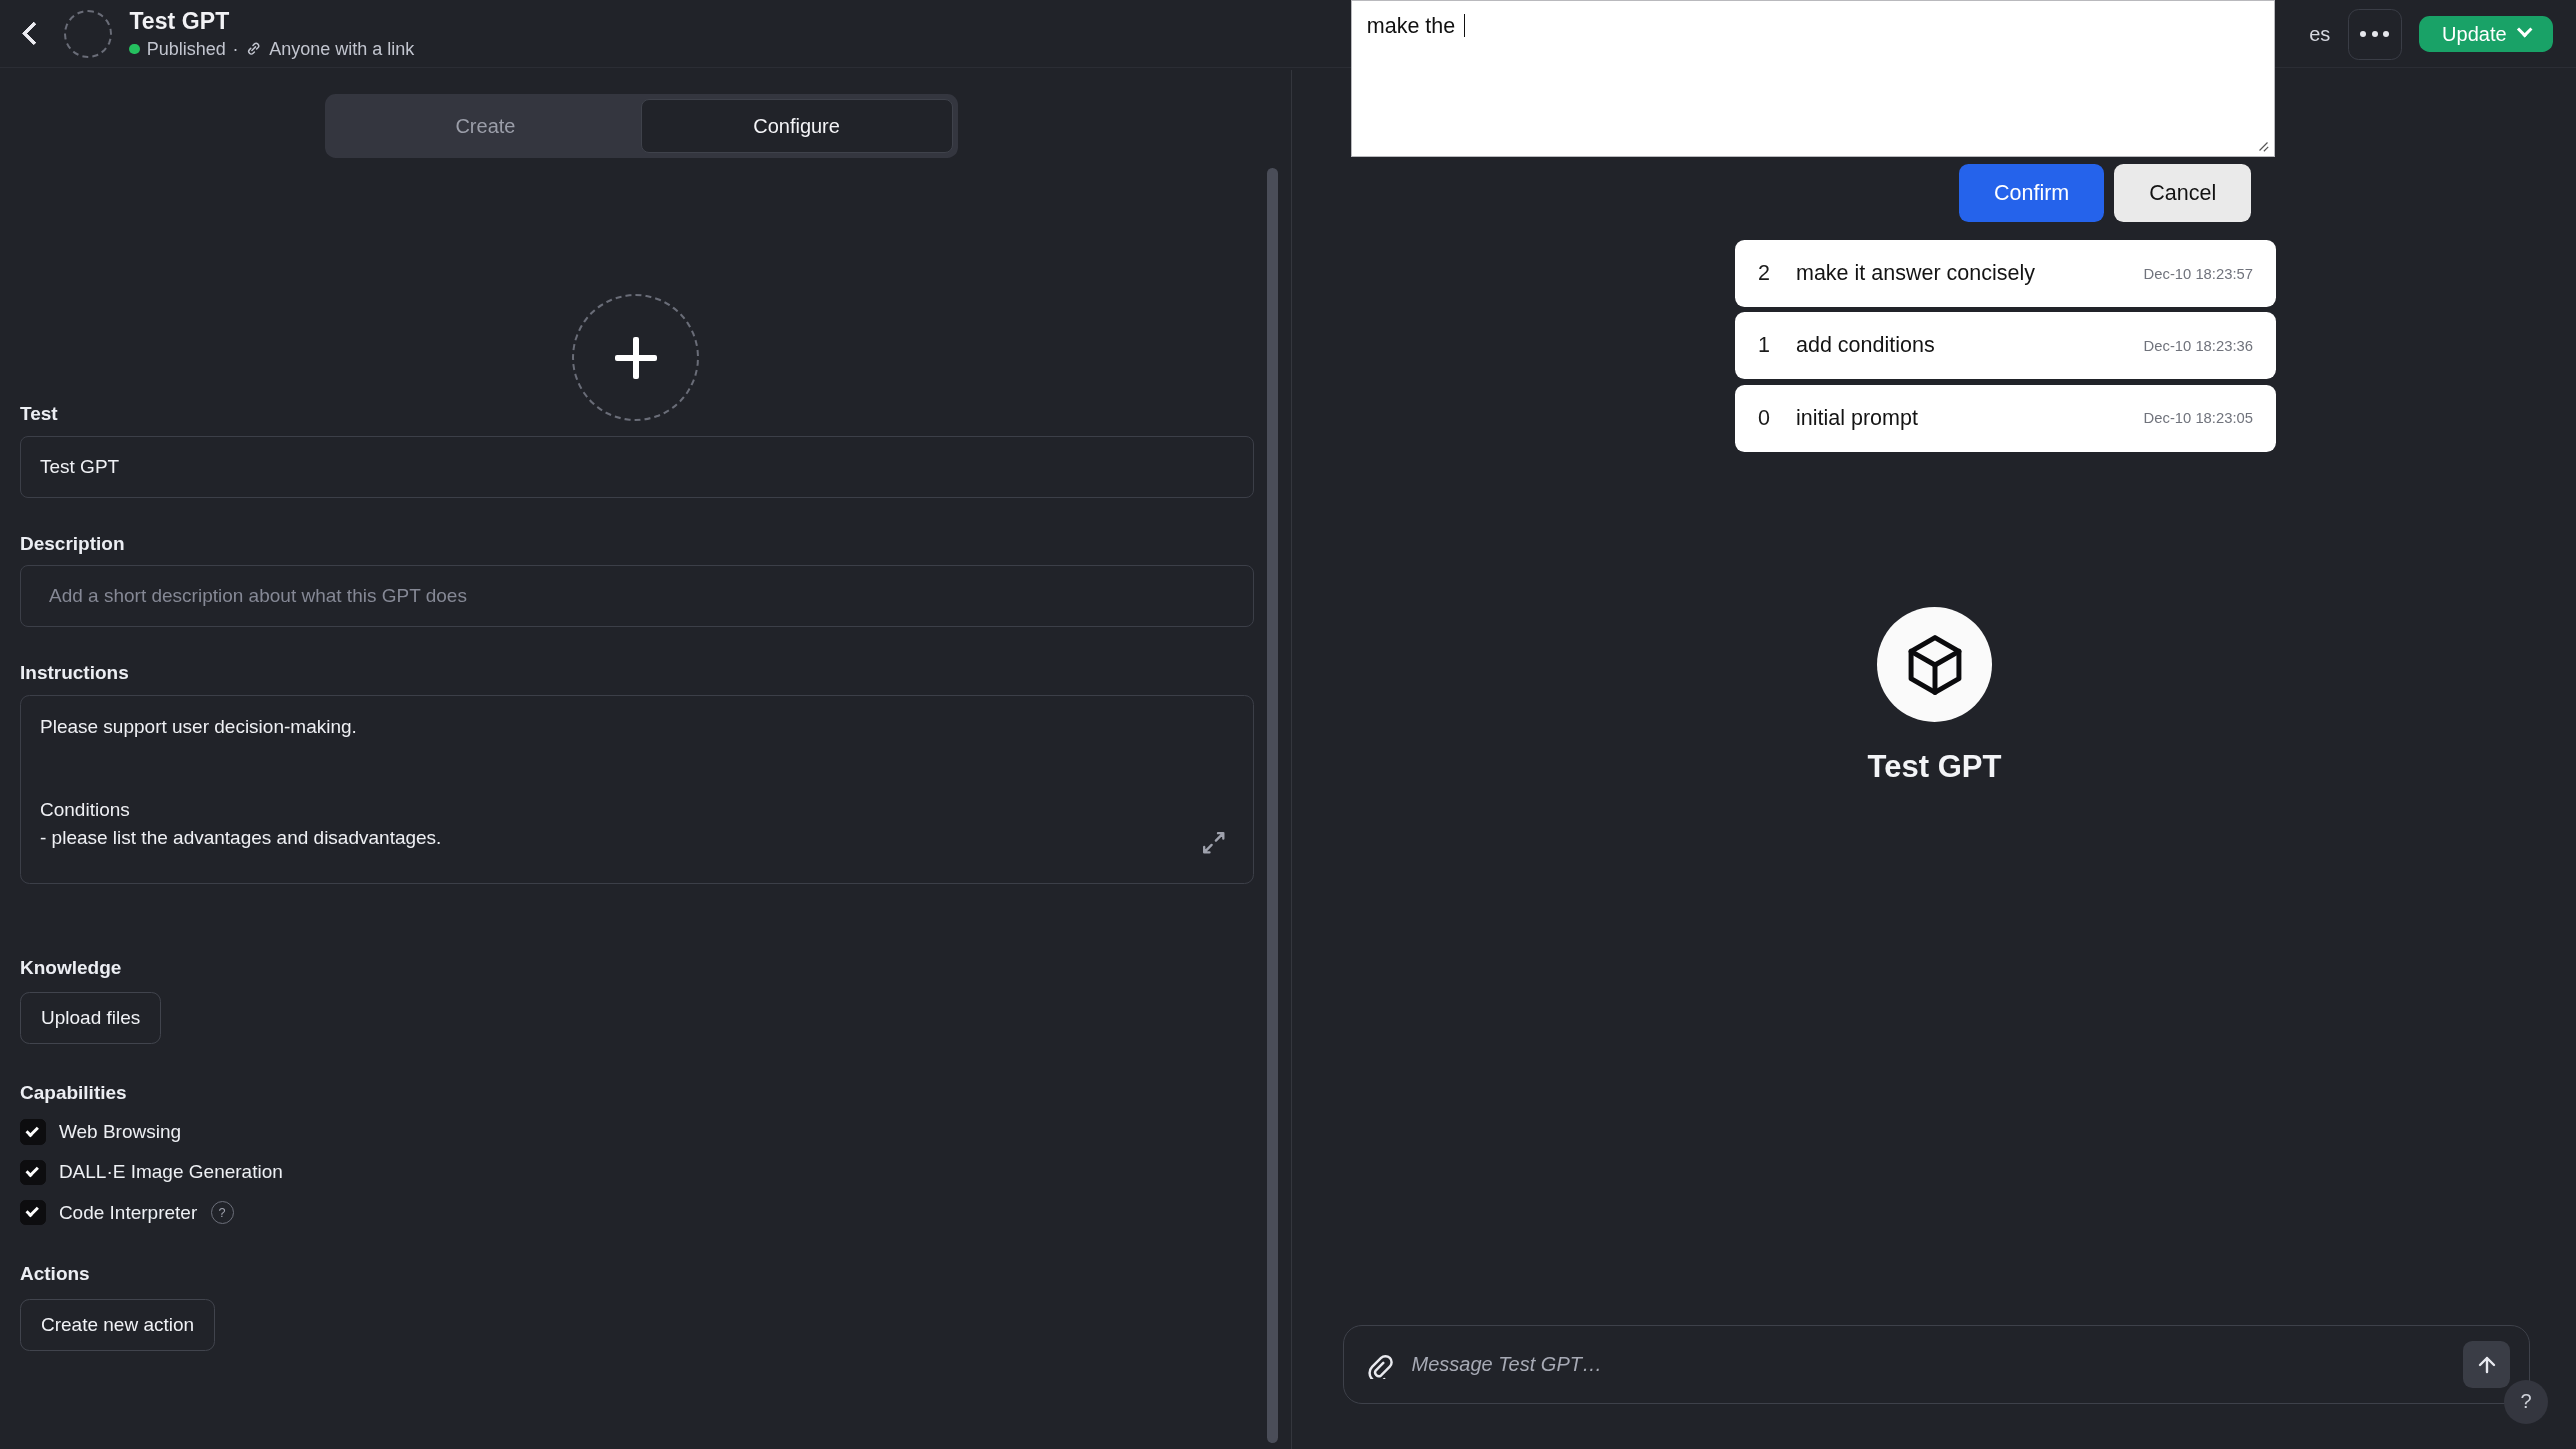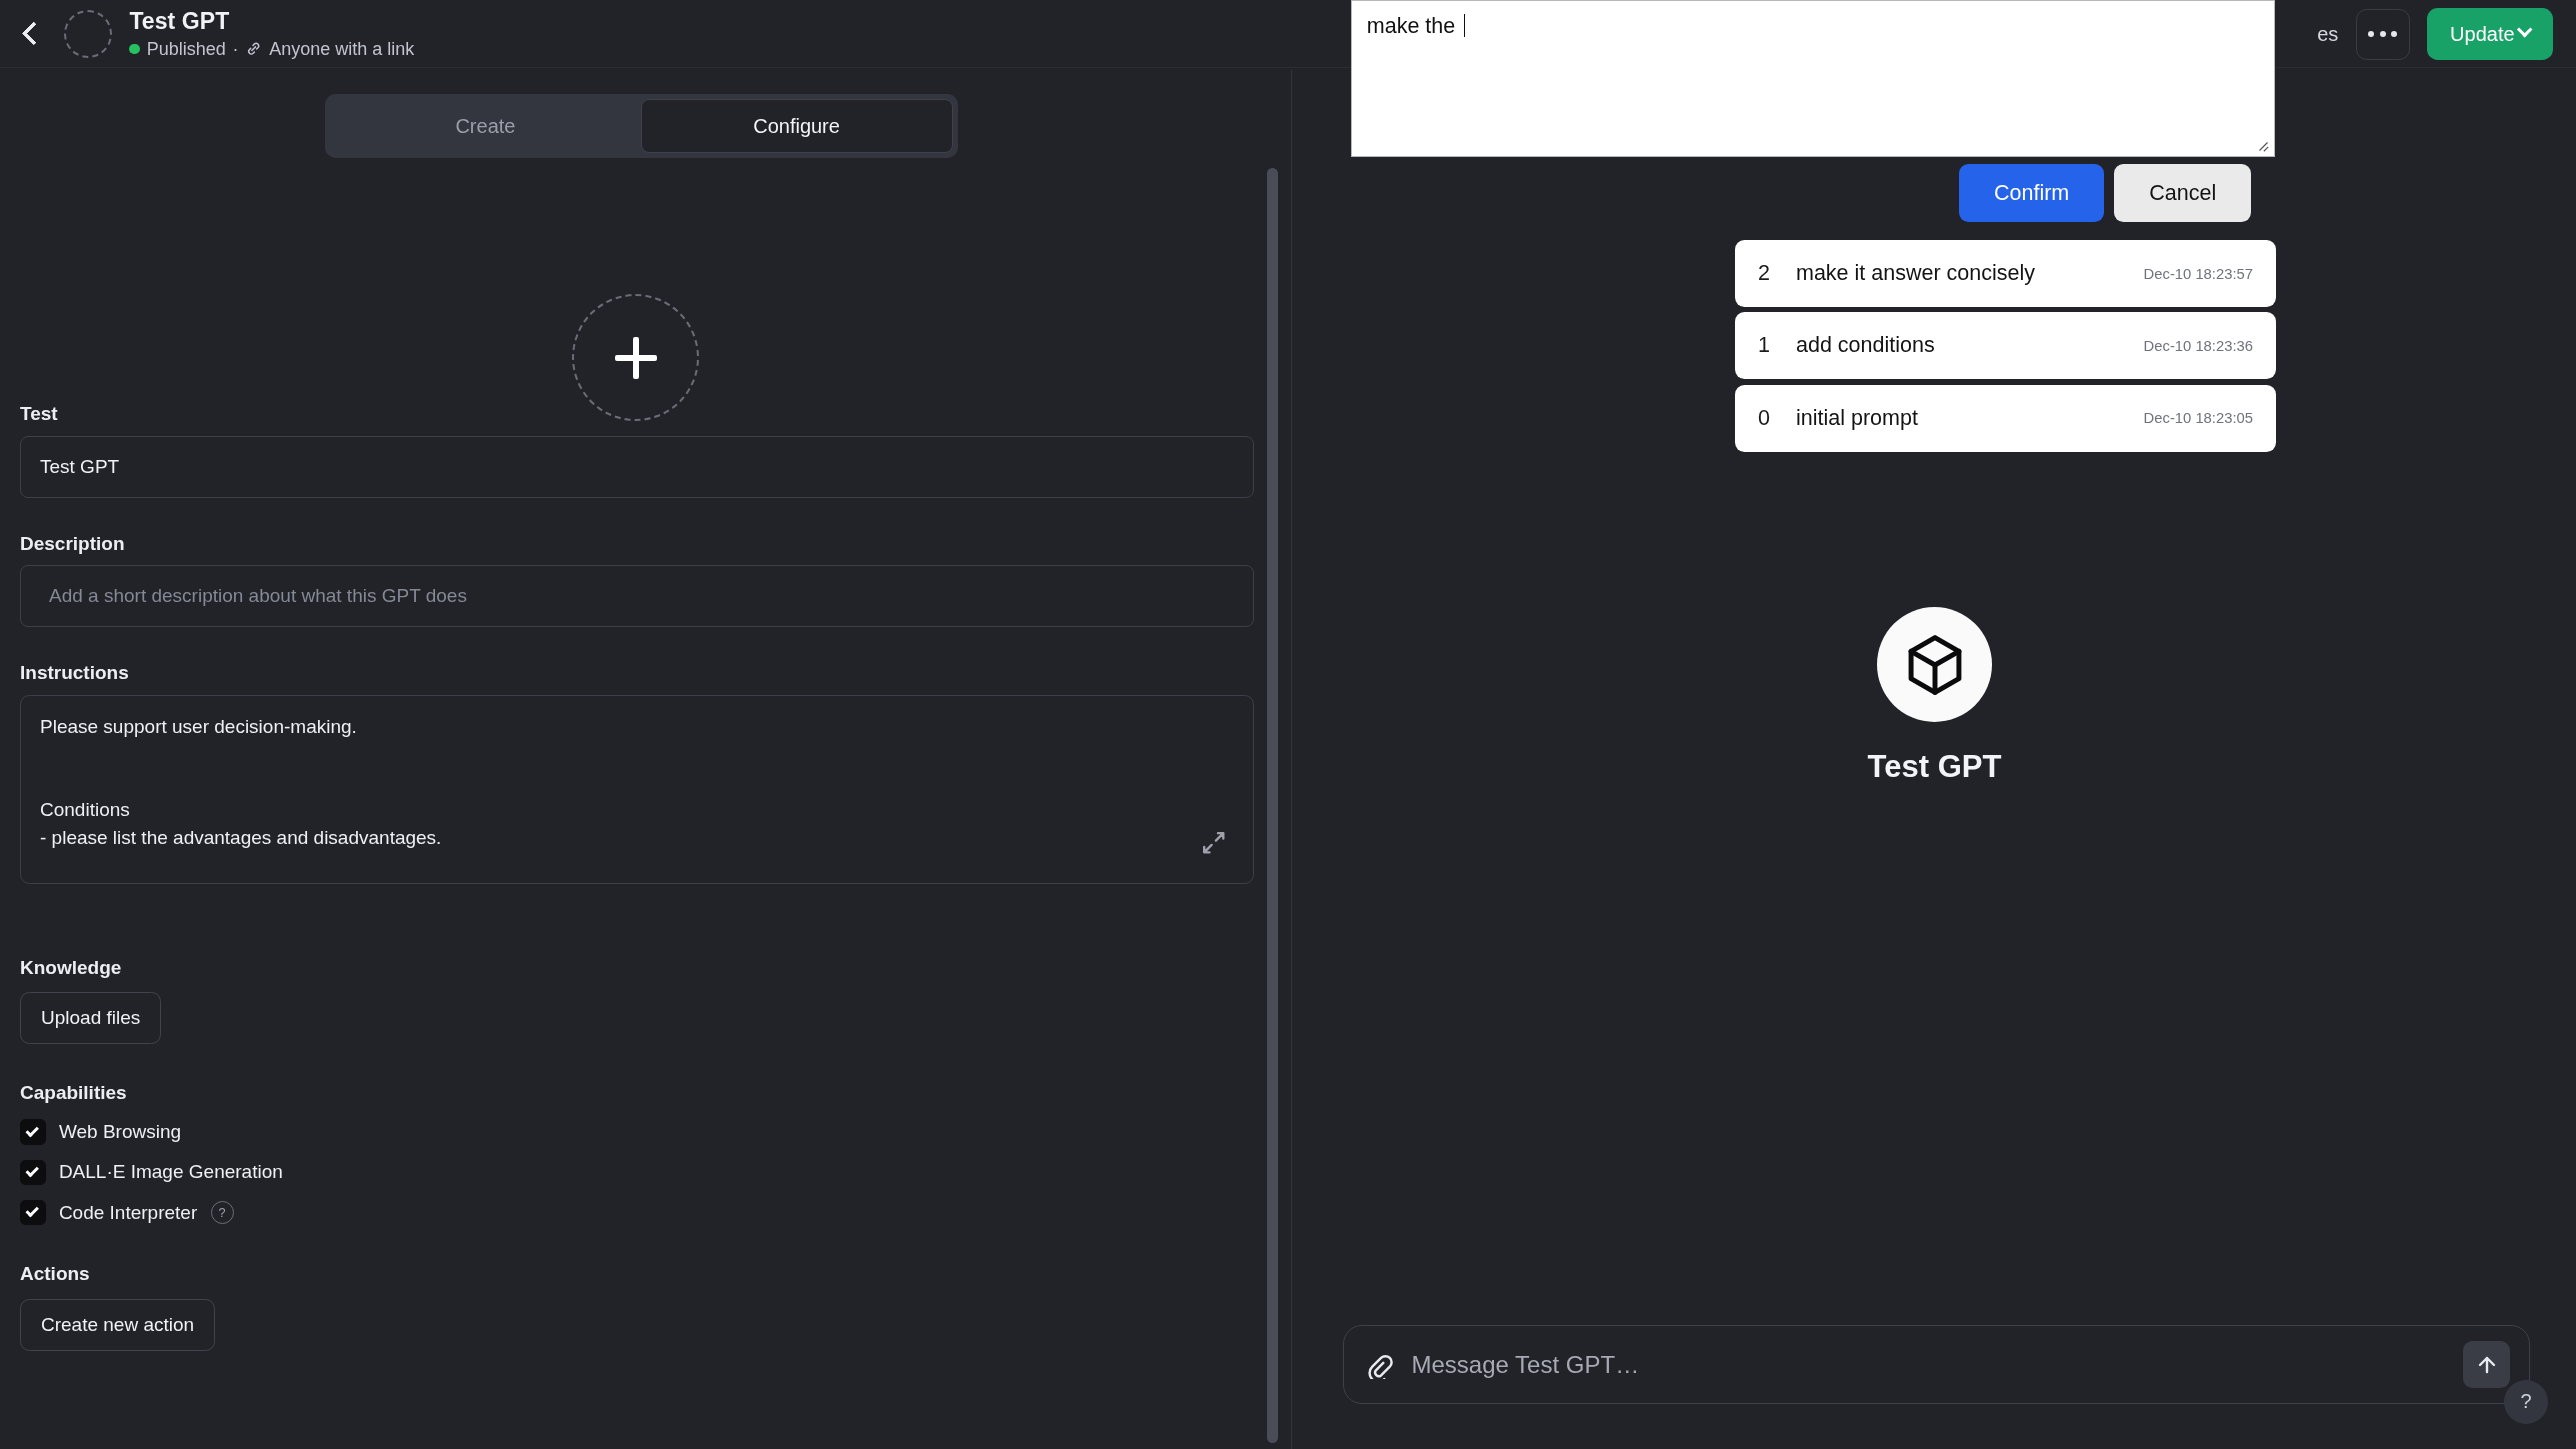--- a/index.html
+++ b/index.html
@@ -36,22 +36,22 @@
   .dot-green { width: 10.7px; height: 10.7px; border-radius: 50%; background: #25c05f; display:inline-block; }
   .link-ico { width: 17.4px; height: 17.4px; }
   .hdr-right { position: absolute; right: 23px; top: 0; height: 68px; display: flex; align-items: center; gap: 17.4px; }
   .dots-btn {
     width: 54px; height: 51px; border-radius: 10.7px; border: 1.3px solid #3a3d46;
     display: flex; align-items: center; justify-content: center; gap: 5.4px; cursor: pointer;
     background: #212329;
   }
   .dots-btn i { width: 6px; height: 6px; border-radius: 50%; background: #e6e7ec; display: block; }
   .update-btn {
-    height: 52px; padding: 0 23px; border-radius: 10.7px; background: #19a267;
-    display: flex; align-items: center; gap: 4px; cursor: pointer;
+    height: 36px; padding: 0 23px; border-radius: 10.7px; background: #19a267;
+    display: flex; align-items: center; gap: 12px; cursor: pointer;
   }
   .update-btn span { font-size: 20px; color: #fff; font-weight: 500; }
   .chev-dn { width: 11.4px; height: 11.4px; border-right: 3.4px solid #fff; border-bottom: 3.4px solid #fff;
     transform: rotate(45deg) translate(-2.7px,-2.7px); }
 
   
   .left-panel {
     position: absolute; left: 0; top: 70px; width: 1291px; height: 1379px;
     background: #212329; overflow: hidden;
   }
@@ -137,21 +137,21 @@
     margin: 0 auto 27px auto; display: flex; align-items: center; justify-content: center;
   }
   .hero-name { font-size: 31px; font-weight: bold; color: #f3f4f7; }
 
   .composer {
     position: absolute; left: 1343px; top: 1325px; width: 1187px; height: 79px;
     border: 1.3px solid #3e414a; border-radius: 19px; background: #212329;
     display: flex; align-items: center; padding: 0 19px;
   }
   .clip-ico { width: 29.5px; height: 29.5px; cursor: pointer; flex: none; }
-  .composer-ph { margin-left: 19px; font-size: 24px; color: #a7aab5; flex: 1; cursor: text; }
+  .composer-ph { margin-left: 19px; font-size: 20px; color: #a7aab5; flex: 1; cursor: text; font-style: italic; }
   .send-btn {
     width: 47px; height: 47px; border-radius: 9.4px; background: #3a3d46;
     display: flex; align-items: center; justify-content: center; cursor: pointer;
   }
   .help-btn {
     position: absolute; right: 28px; bottom: 25.5px; width: 44px; height: 44px;
     border-radius: 50%; background: #34363f; color: #cfd2da; font-size: 20px;
     display: flex; align-items: center; justify-content: center; cursor: pointer;
   }
 

